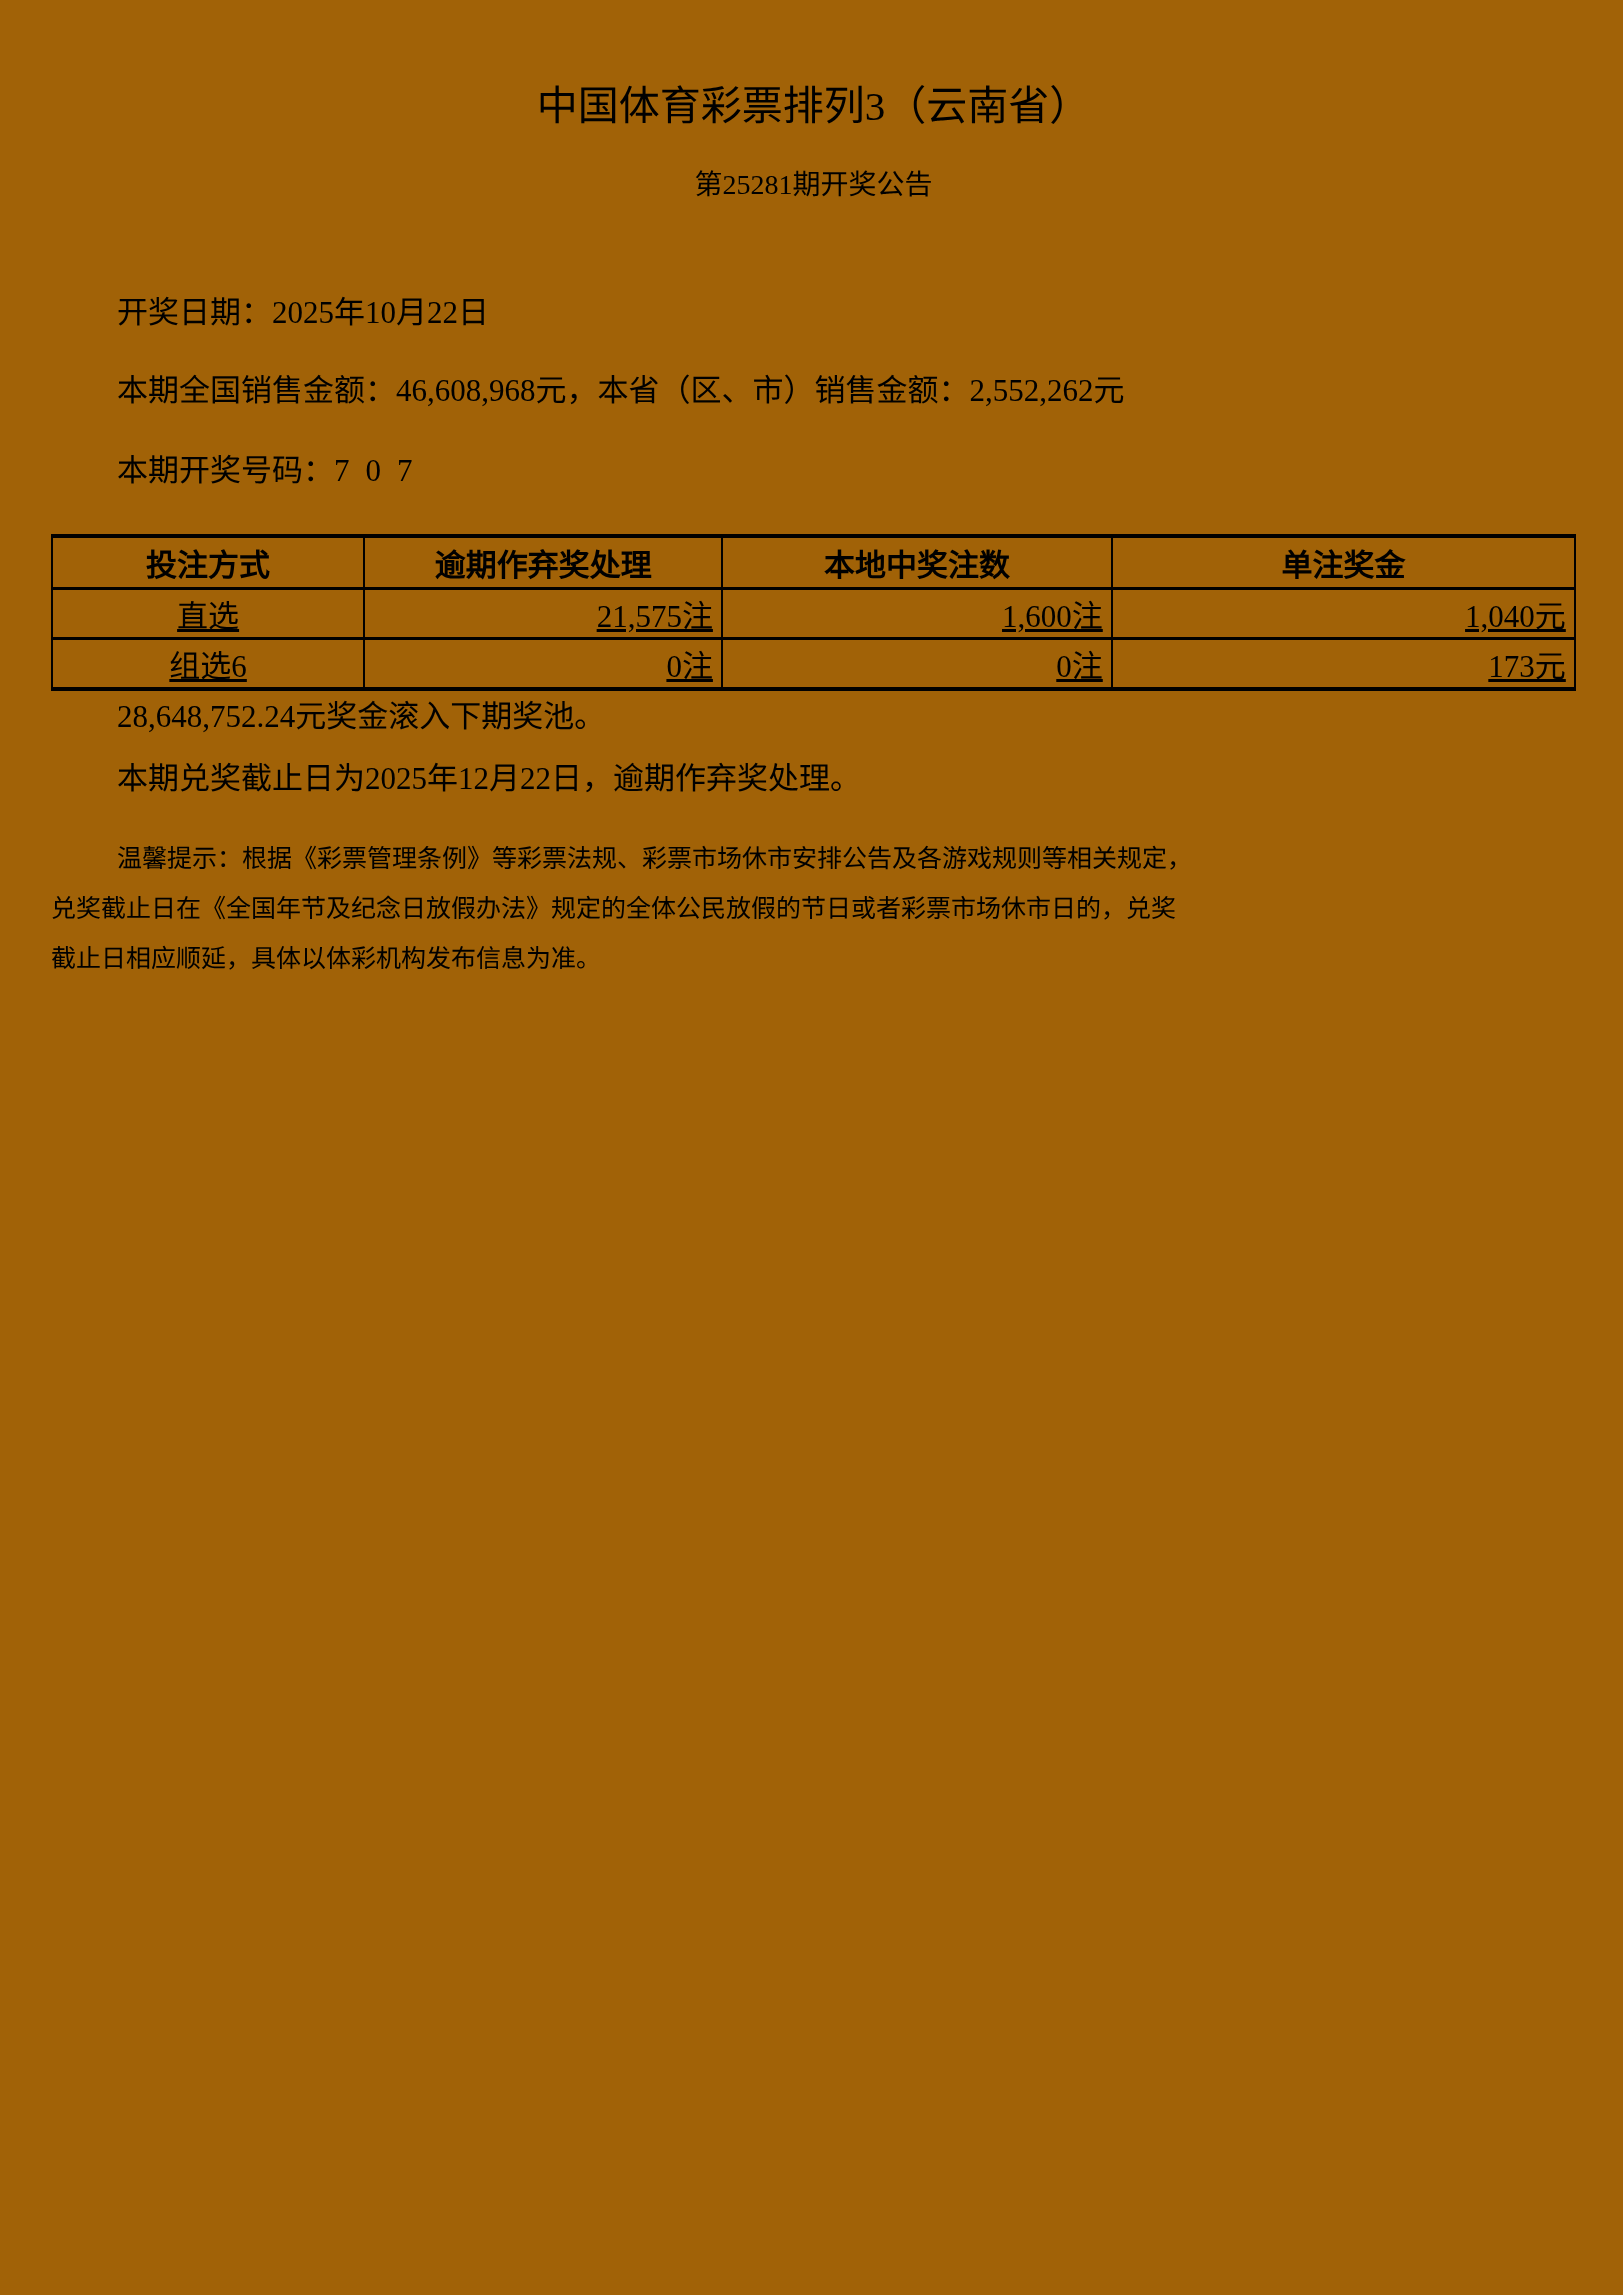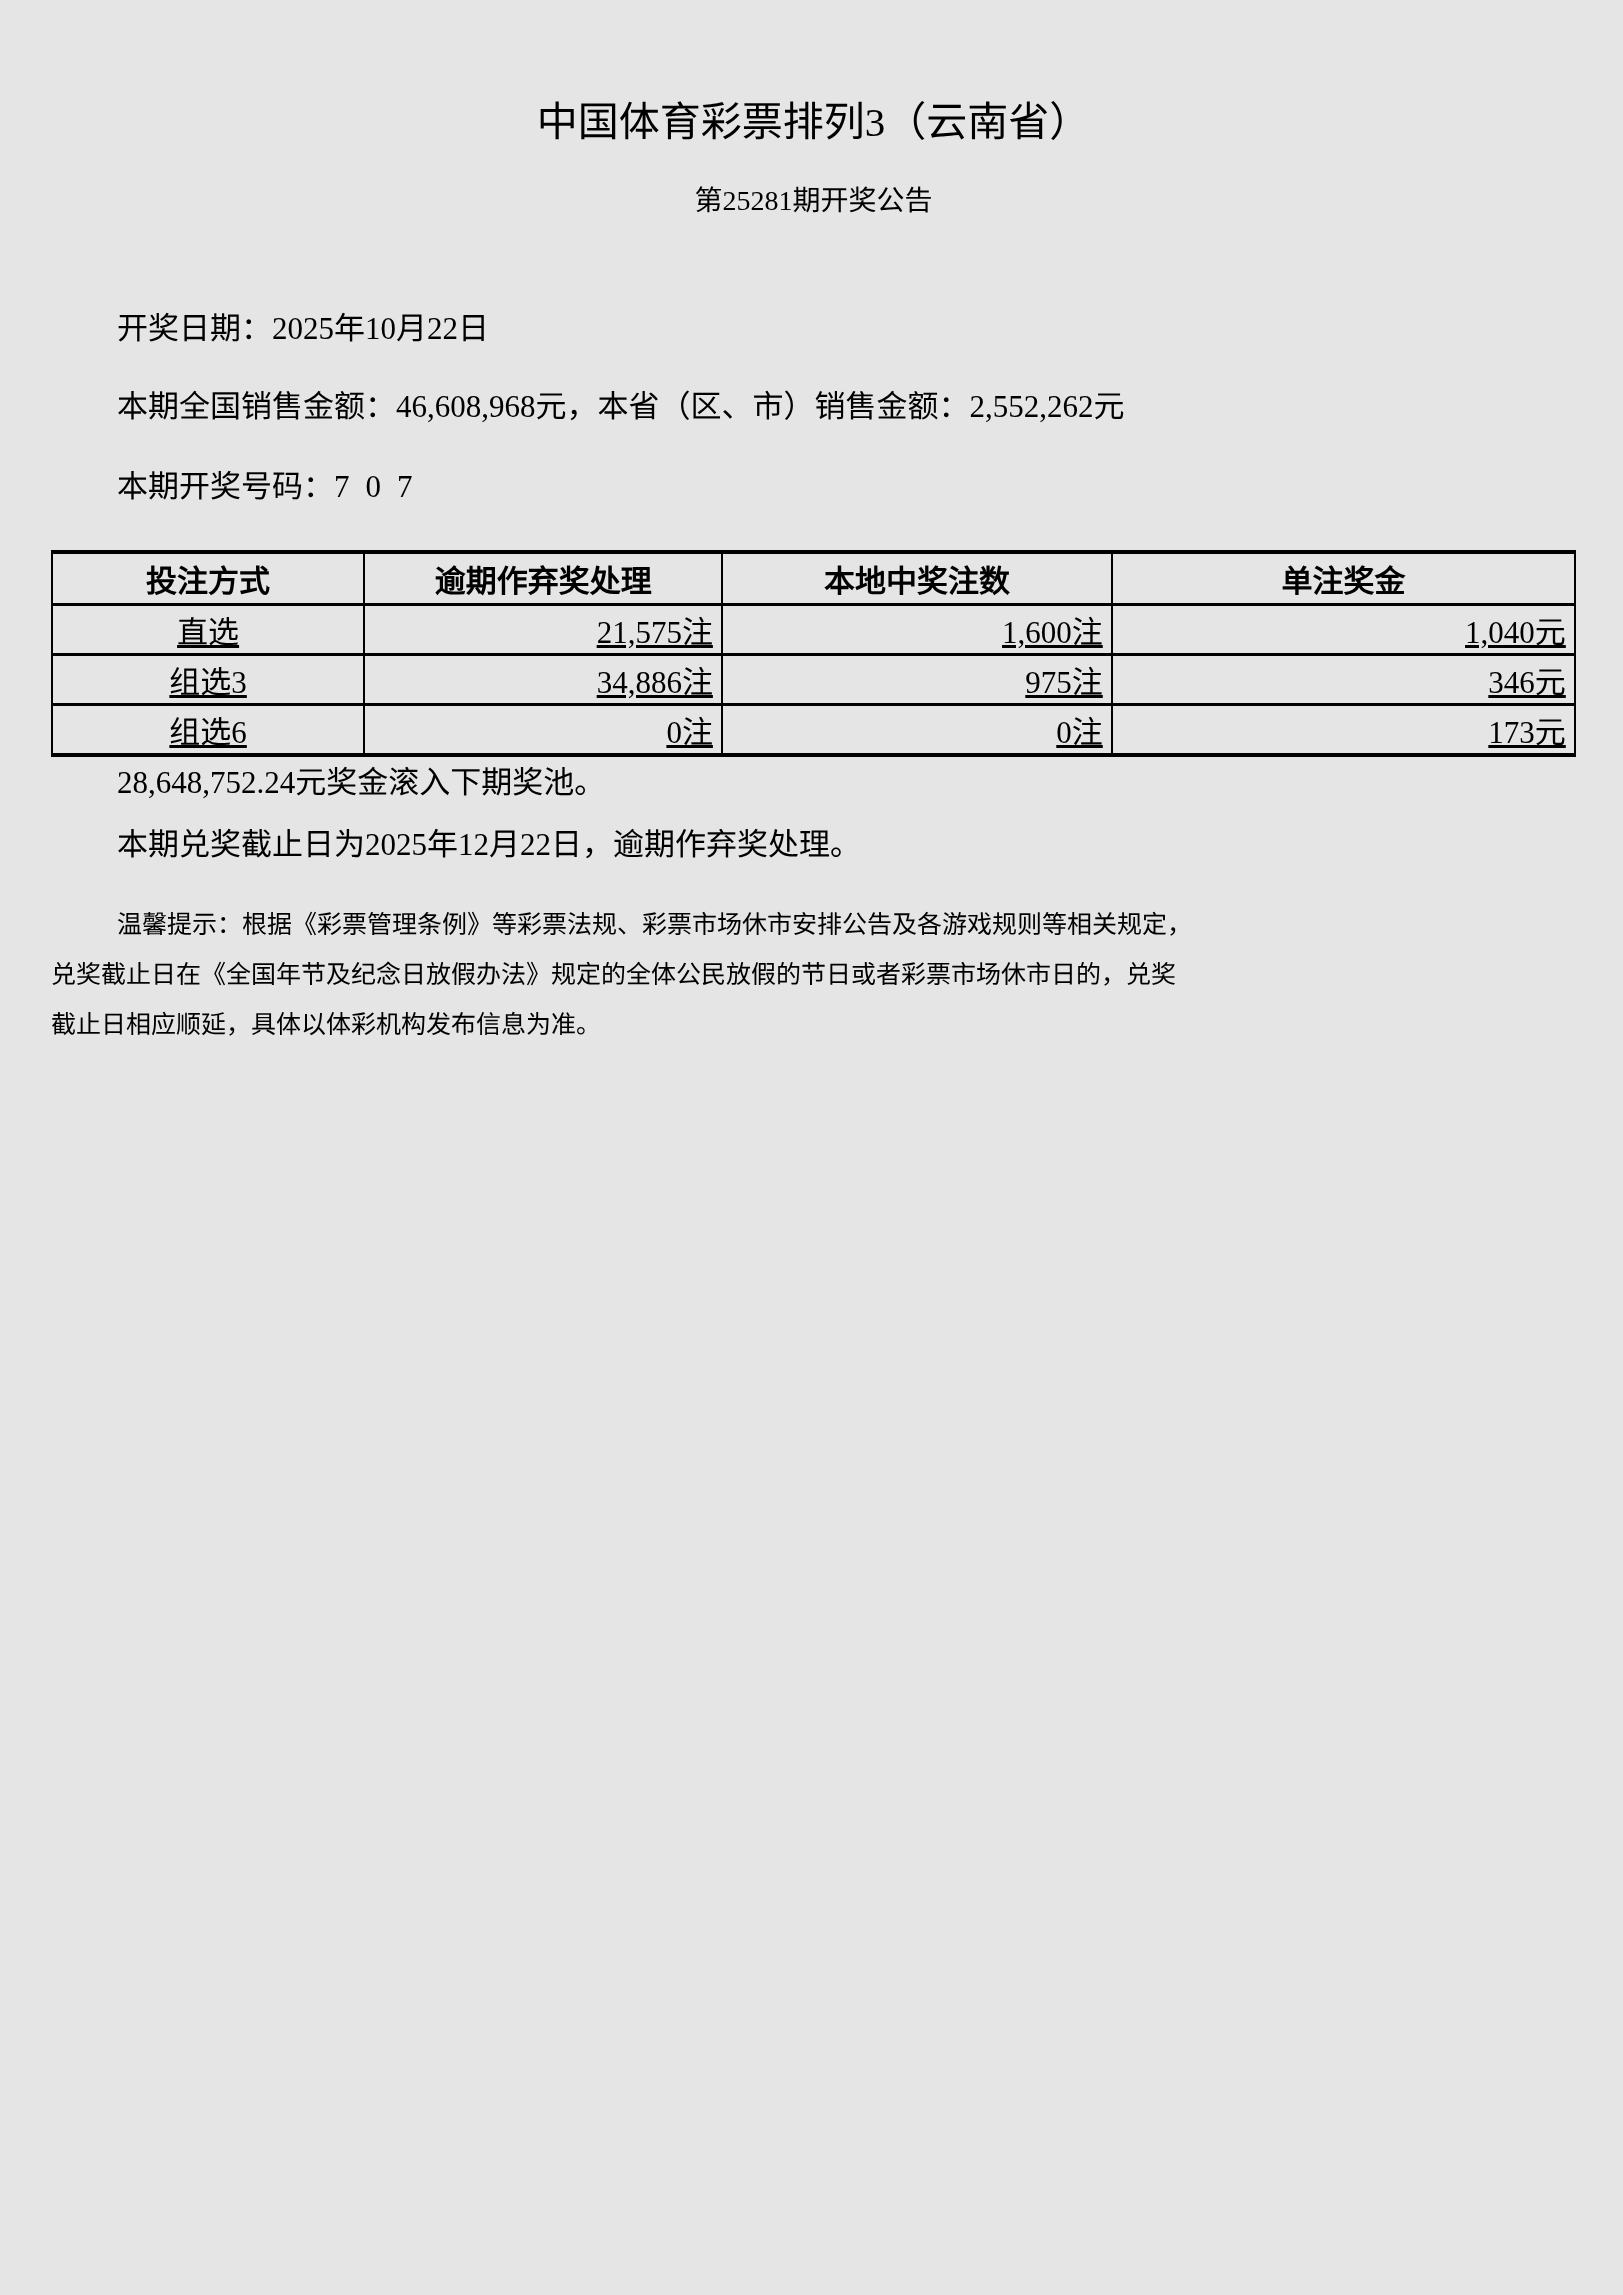--- a/index.html
+++ b/index.html
@@ -5,24 +5,24 @@
   html, body {
     margin: 0;
     padding: 0;
     background: #ffffff;
   }
   .page {
     position: relative;
     width: 1624px;
     height: 2295px;
     box-sizing: border-box;
-    background: #e5e5e5;
+    background: #a16207;
     color: #000000;
     font-family: "Liberation Serif", "DejaVu Serif", serif;
-    padding: 16px 48px 0 51px;
+    padding: 0 48px 0 51px;
     overflow: hidden;
   }
   .doc-title {
     margin: 82px 0 0 0;
     font-size: 41px;
     line-height: 49px;
     font-weight: normal;
     text-align: center;
     white-space: nowrap;
   }
@@ -117,26 +117,20 @@
         <th>单注奖金</th>
       </tr>
     </thead>
     <tbody>
       <tr>
         <td class="c-center">直选</td>
         <td class="c-right">21,575注</td>
         <td class="c-right">1,600注</td>
         <td class="c-right">1,040元</td>
       </tr>
-      <tr>
-        <td class="c-center">组选3</td>
-        <td class="c-right">34,886注</td>
-        <td class="c-right">975注</td>
-        <td class="c-right">346元</td>
-      </tr>
       <tr class="last">
         <td class="c-center">组选6</td>
         <td class="c-right">0注</td>
         <td class="c-right">0注</td>
         <td class="c-right">173元</td>
       </tr>
     </tbody>
   </table>
 
   <p class="line rollover">28,648,752.24元奖金滚入下期奖池。</p>

